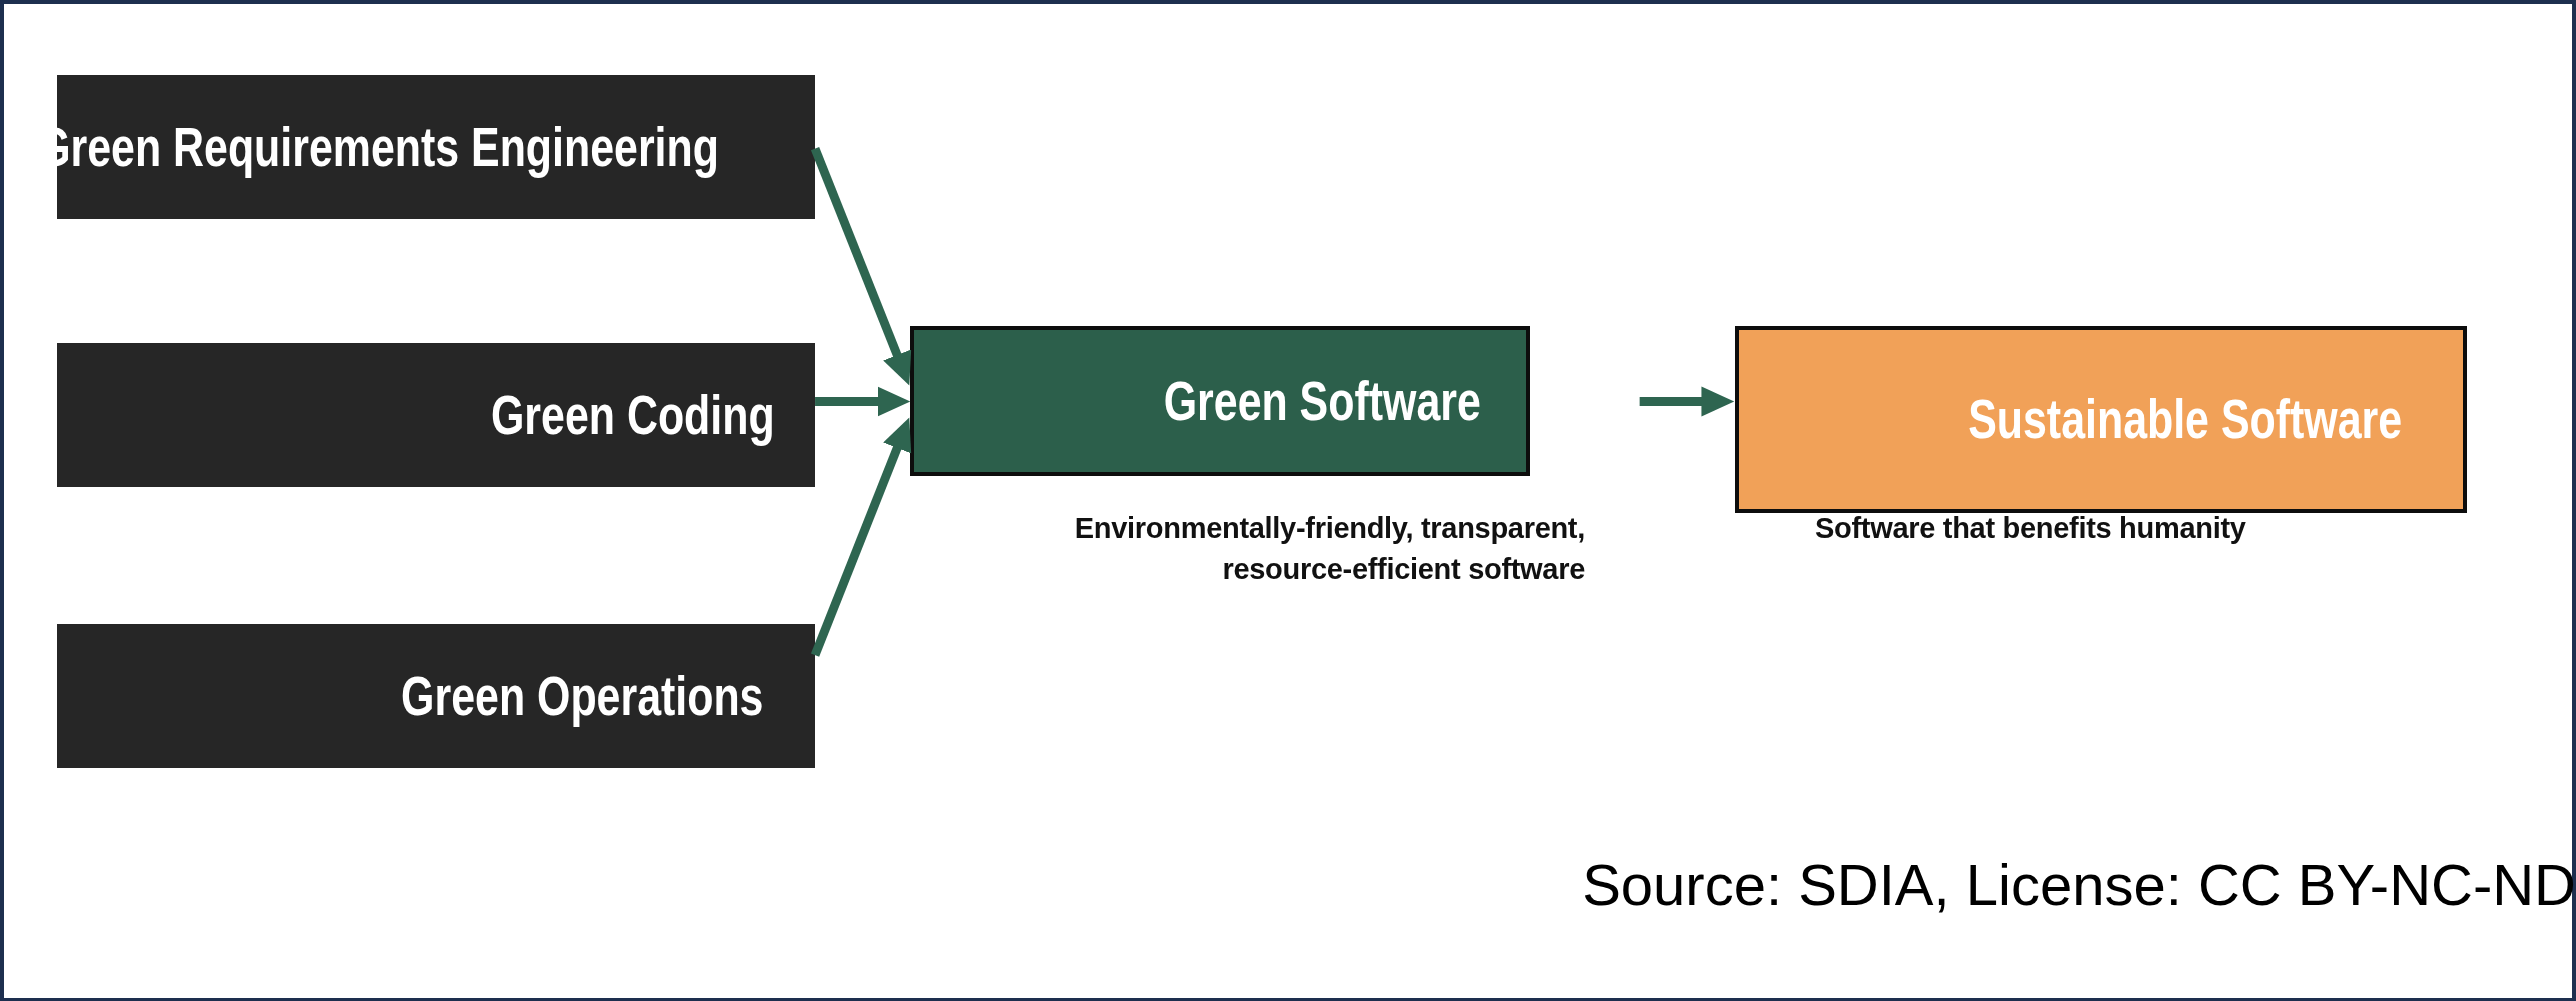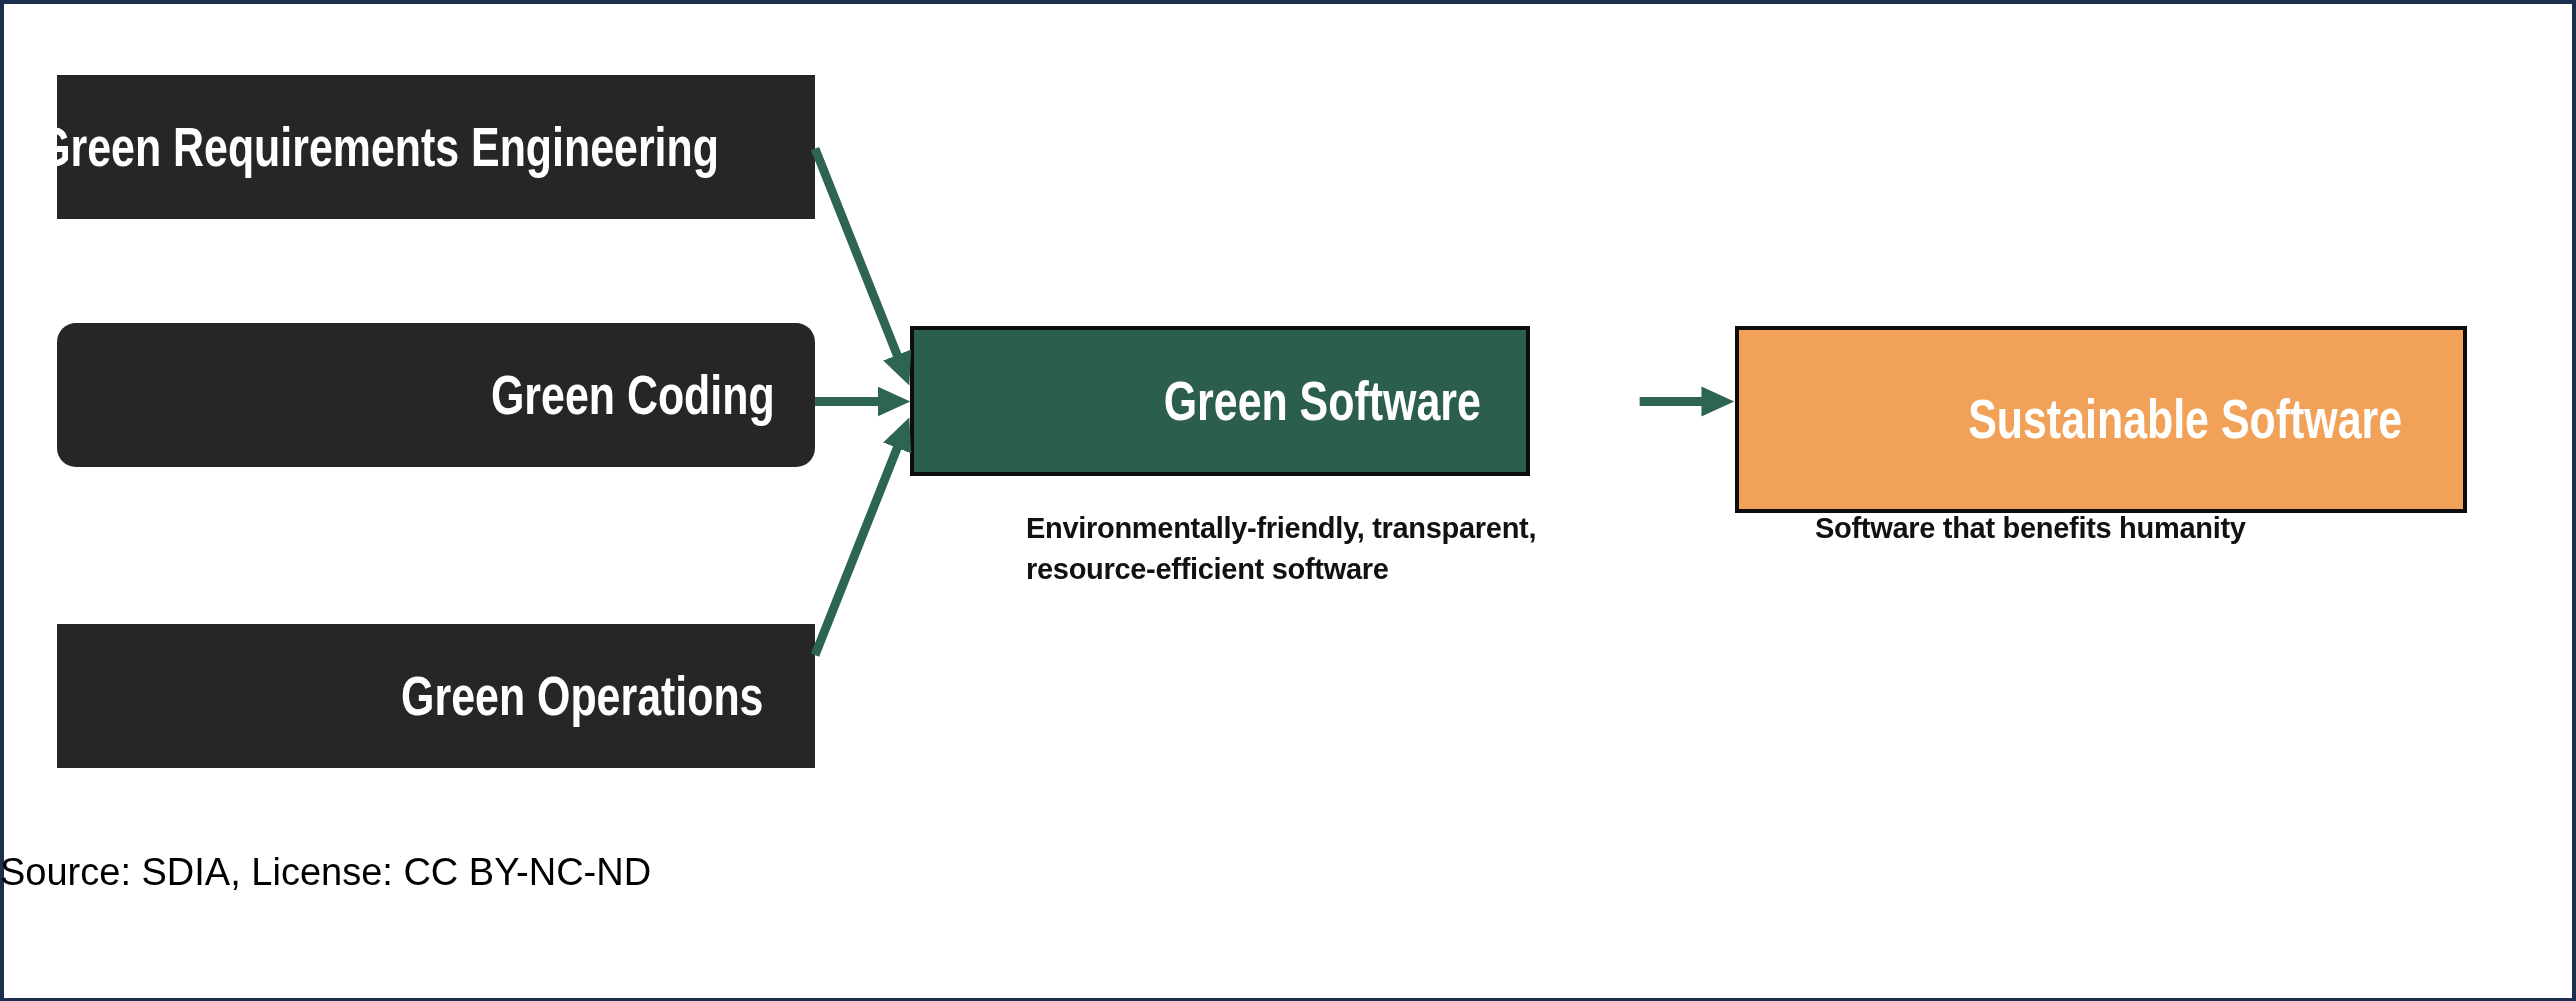--- a/index.html
+++ b/index.html
@@ -41,21 +41,21 @@
     white-space: nowrap;
     text-align: center;
   }
   .input-box {
     left: 57px;
     width: 758px;
     height: 144px;
     background: #262626;
   }
   #input-box-requirements { top: 75px; }
-  #input-box-coding       { top: 323px; border-radius: 19px; }
+  #input-box-coding       { top: 343px; }
   #input-box-operations   { top: 584px; margin-top: 40px; }
   #green-software-box {
     left: 910px;
     top: 326px;
     width: 620px;
     height: 150px;
     background: #2c5f4b;
     border: 4.1px solid #0d0d0d;
   }
   #sustainable-software-box {
@@ -69,36 +69,37 @@
   .caption {
     position: absolute;
     font-weight: bold;
     font-size: 29px;
     line-height: 41px;
     letter-spacing: -0.3px;
     color: #111111;
     white-space: pre-line;
   }
   #green-software-caption {
-    left: 1026px;
+    left: 944px;
     top: 508px;
     width: 641px;
+    text-align: right;
   }
   #sustainable-software-caption {
     left: 1815px;
     top: 508px;
     width: 654px;
   }
   #source-line {
     position: absolute;
     left: 0;
     right: 0;
     top: 850px;
-    text-align: left;
-    font-size: 38px;
+    text-align: right;
+    font-size: 58px;
     line-height: 1.2;
     font-weight: normal;
     color: #000000;
   }
   #arrows-layer {
     position: absolute;
     inset: 0;
     pointer-events: none;
   }
 </style>

